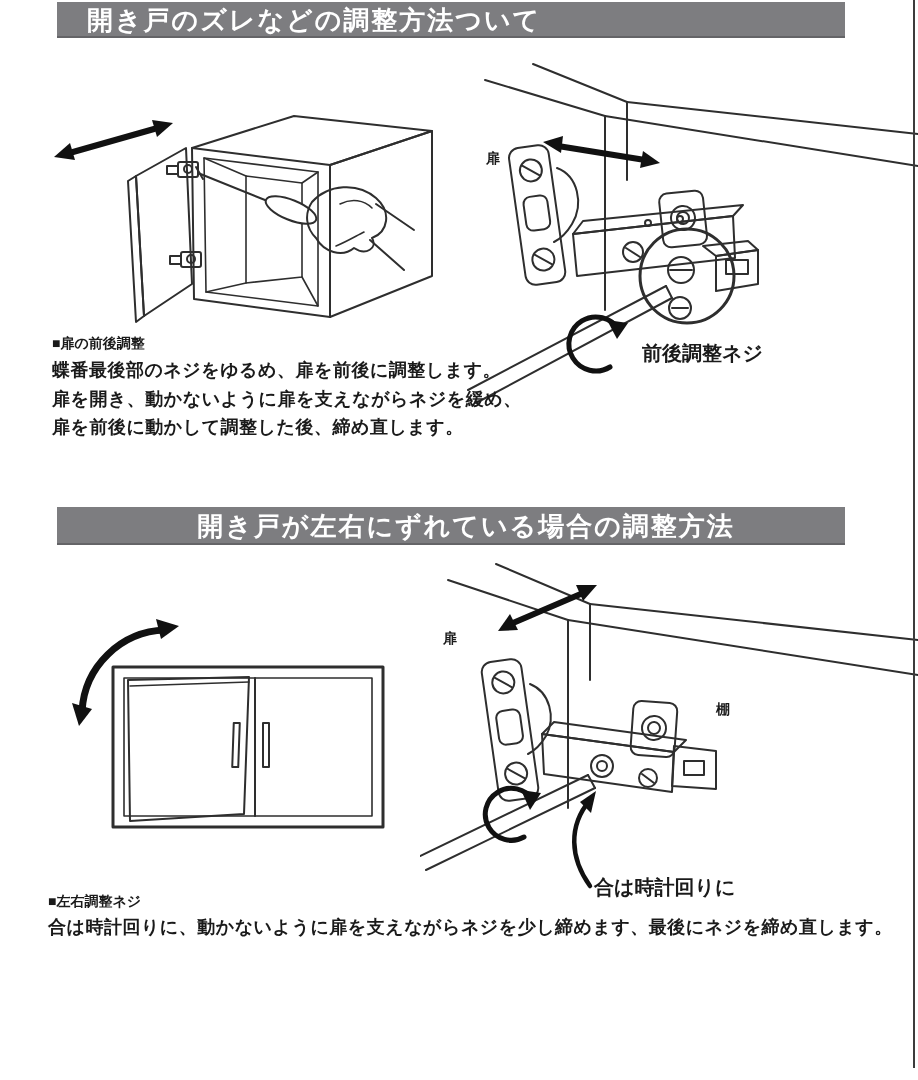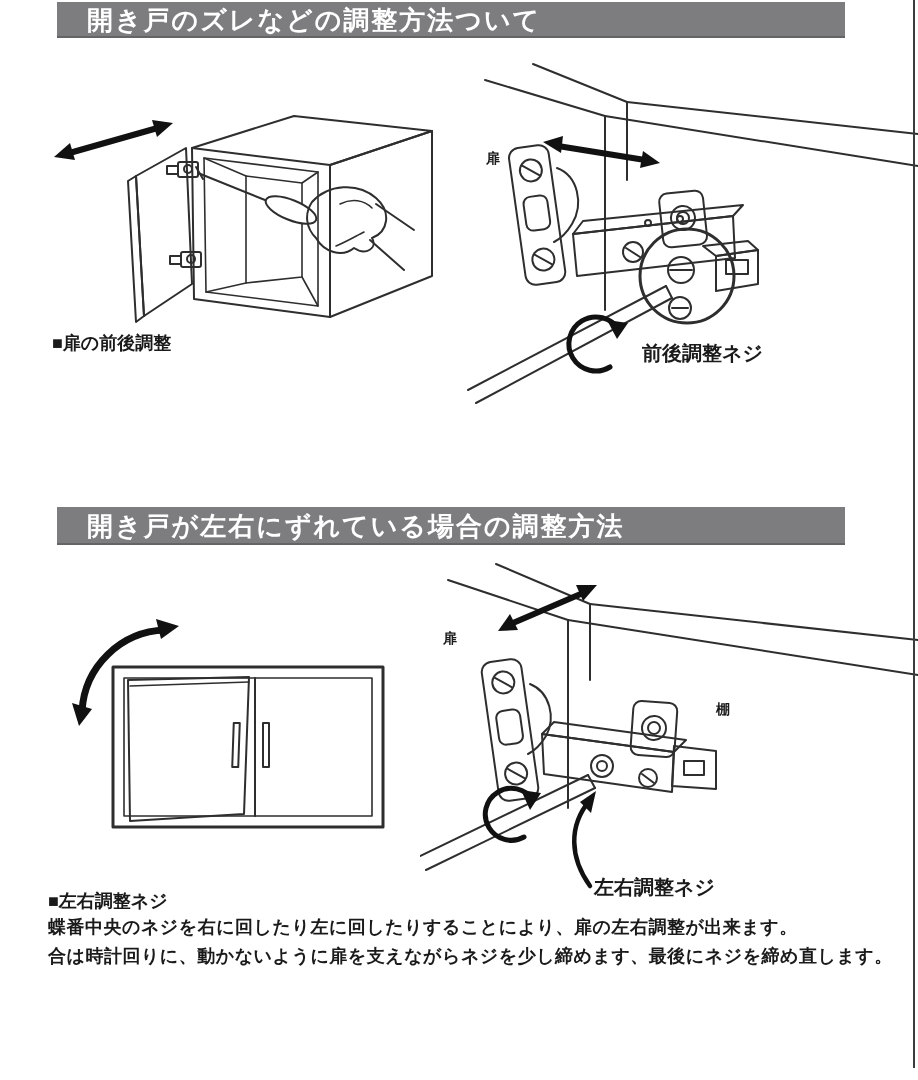--- a/index.html
+++ b/index.html
@@ -12,30 +12,30 @@
     color:#1a1a1a;
   }
   .hbar{
     position:absolute;left:57px;width:788px;height:36px;
     background:#7d7d80;border-bottom:2px solid #646467;
     color:#ffffff;font-weight:bold;font-size:26px;line-height:36px;
     padding-left:30px;letter-spacing:2px;box-sizing:border-box;
     white-space:nowrap;overflow:hidden;
   }
   .bar1{top:2px;}
-  .bar2{top:507px;height:38px;line-height:38px;}
+  .bar2{top:507px;height:38px;line-height:38px;text-align:center;}
   .diag{position:absolute;}
   .dlabel{
     position:absolute;font-weight:bold;color:#1a1a1a;
     white-space:nowrap;
   }
   .lab-s{font-size:14px;}
   .lab-m{font-size:20px;}
   .tblock{position:absolute;font-weight:bold;}
-  .theading{font-size:18px;line-height:22px;}
+  .theading{font-size:14px;line-height:22px;}
   .tbody{font-size:18px;line-height:28.5px;letter-spacing:0.5px;}
   .tbody div{white-space:nowrap;}
   .edge-line{position:absolute;left:913px;top:0;width:2px;height:1068px;background:#3c3c3c;}
   svg{display:block;}
   .ln{stroke:#2e2e2e;stroke-width:2;fill:none;stroke-linejoin:round;stroke-linecap:round;}
   .thin{stroke-width:1.6;}
   .bold3{stroke-width:3;}
   .blackfill{fill:#111;stroke:none;}
   .whitefill{fill:#ffffff;}
 </style>
@@ -166,20 +166,25 @@
         <path d="M162,309 A27,27 0 1 1 171,272" stroke-width="5" stroke="#111"></path>
         <polygon class="blackfill" points="180,265 159,262 169,281"></polygon>
       </g>
     </g>
   </svg>
 
   <div class="dlabel lab-s" style="left:486px;top:150px;">扉</div>
   <div class="dlabel lab-m" style="left:642px;top:340px;">前後調整ネジ</div>
 
   <div class="tblock theading" style="left:52px;top:332px;">■扉の前後調整</div>
+  <div class="tblock tbody" style="left:52px;top:356px;">
+    <div>蝶番最後部のネジをゆるめ、扉を前後に調整します。</div>
+    <div>扉を開き、動かないように扉を支えながらネジを緩め、</div>
+    <div>扉を前後に動かして調整した後、締め直します。</div>
+  </div>
 
   <div class="hbar bar2">開き戸が左右にずれている場合の調整方法</div>
 
   <svg class="diag" style="left:45px;top:598px;" width="390" height="288" viewBox="0 0 390 288">
     <g class="ln">
       <g>
         <rect class="bold3" x="68" y="69" width="270" height="160"></rect>
         <rect class="thin" x="79" y="80" width="248" height="138"></rect>
         <line x1="210" y1="80" x2="210" y2="218"></line>
       </g>
@@ -251,23 +256,22 @@
       </g>
       <g>
         <path d="M170,330 C150,302 148,270 170,244" stroke-width="4.5" stroke="#111"></path>
         <polygon class="blackfill" points="176,235 160,246 171,257"></polygon>
       </g>
     </g>
   </svg>
 
   <div class="dlabel lab-s" style="left:443px;top:630px;">扉</div>
   <div class="dlabel lab-s" style="left:716px;top:701px;">棚</div>
-  <div class="dlabel lab-m" style="left:594px;top:874px;">左右調整ネジ</div>
+  <div class="dlabel lab-m" style="left:594px;top:874px;">合は時計回りに</div>
 
   <div class="tblock theading" style="left:48px;top:890px;">■左右調整ネジ</div>
   <div class="tblock tbody" style="left:48px;top:913px;">
-    <div>蝶番中央のネジを右に回したり左に回したりすることにより、扉の左右調整が出来ます。</div>
     <div>合は時計回りに、動かないように扉を支えながらネジを少し締めます、最後にネジを締め直します。</div>
   </div>
 
   <div class="edge-line"></div>
 
 </div>
 
 </body></html>

